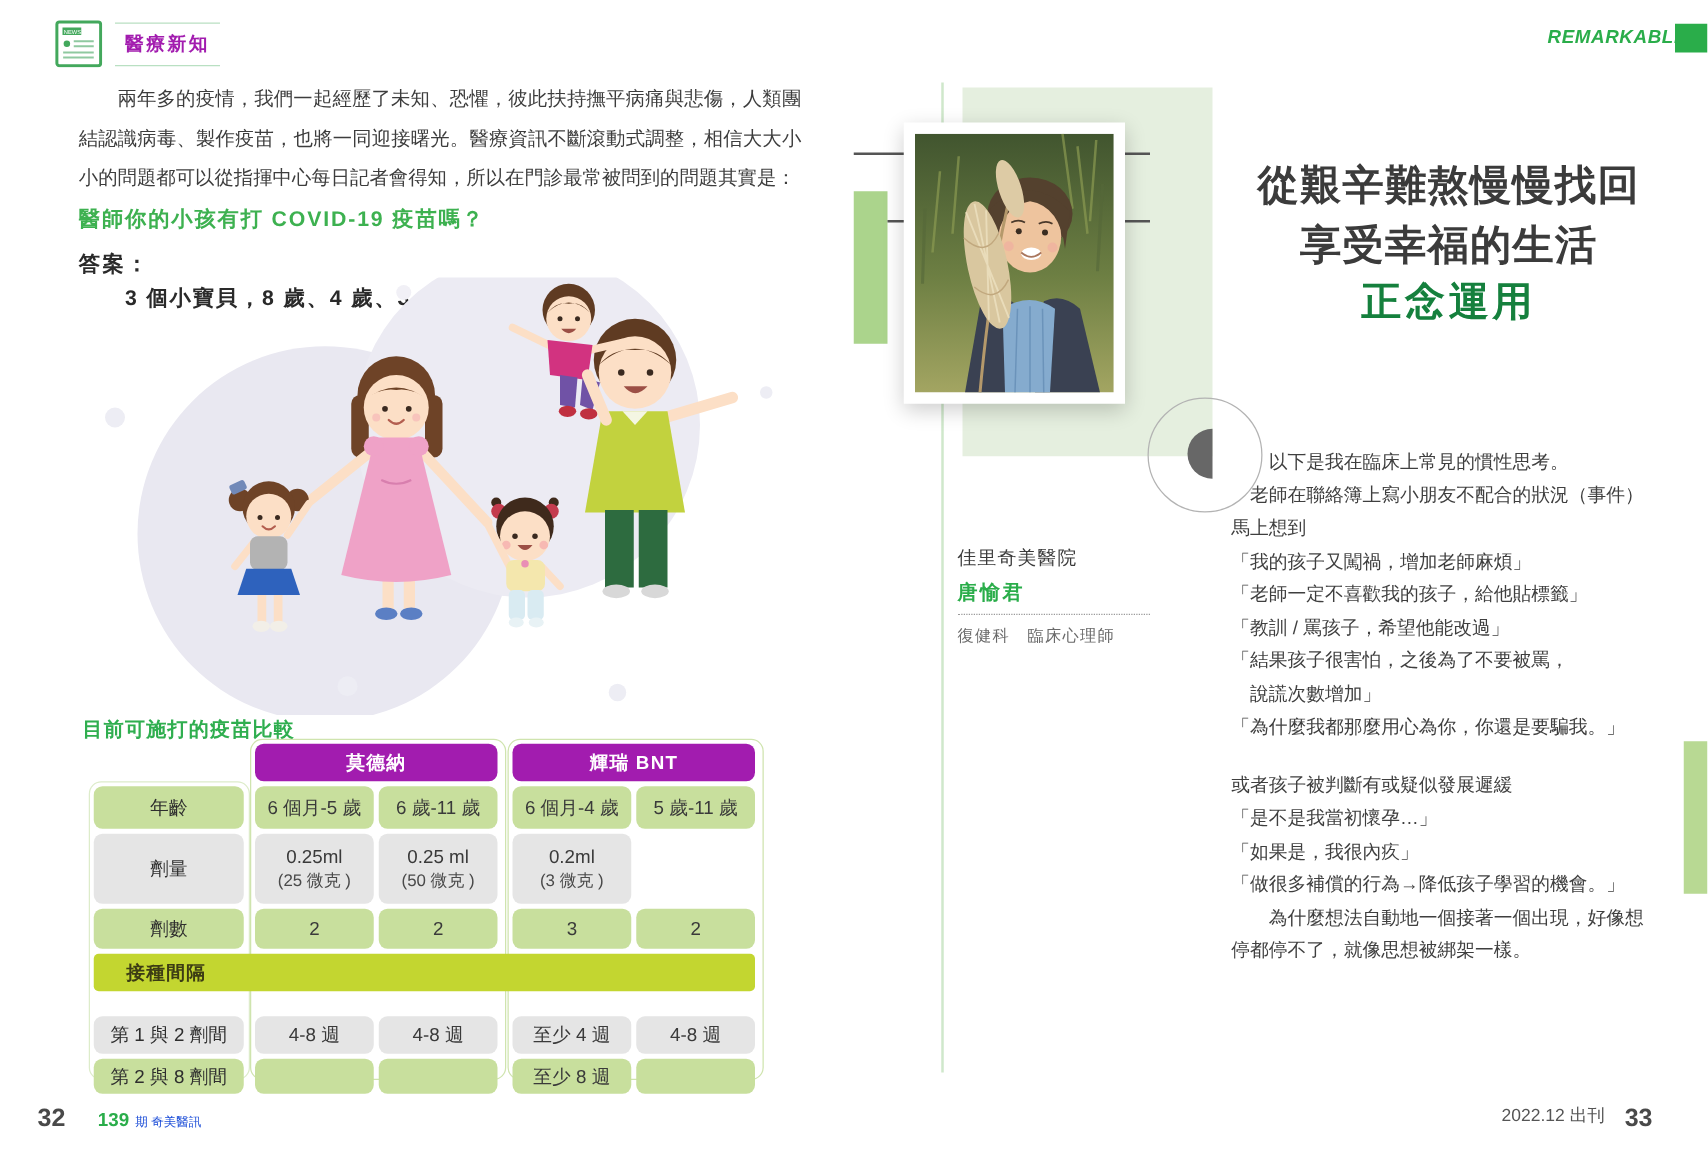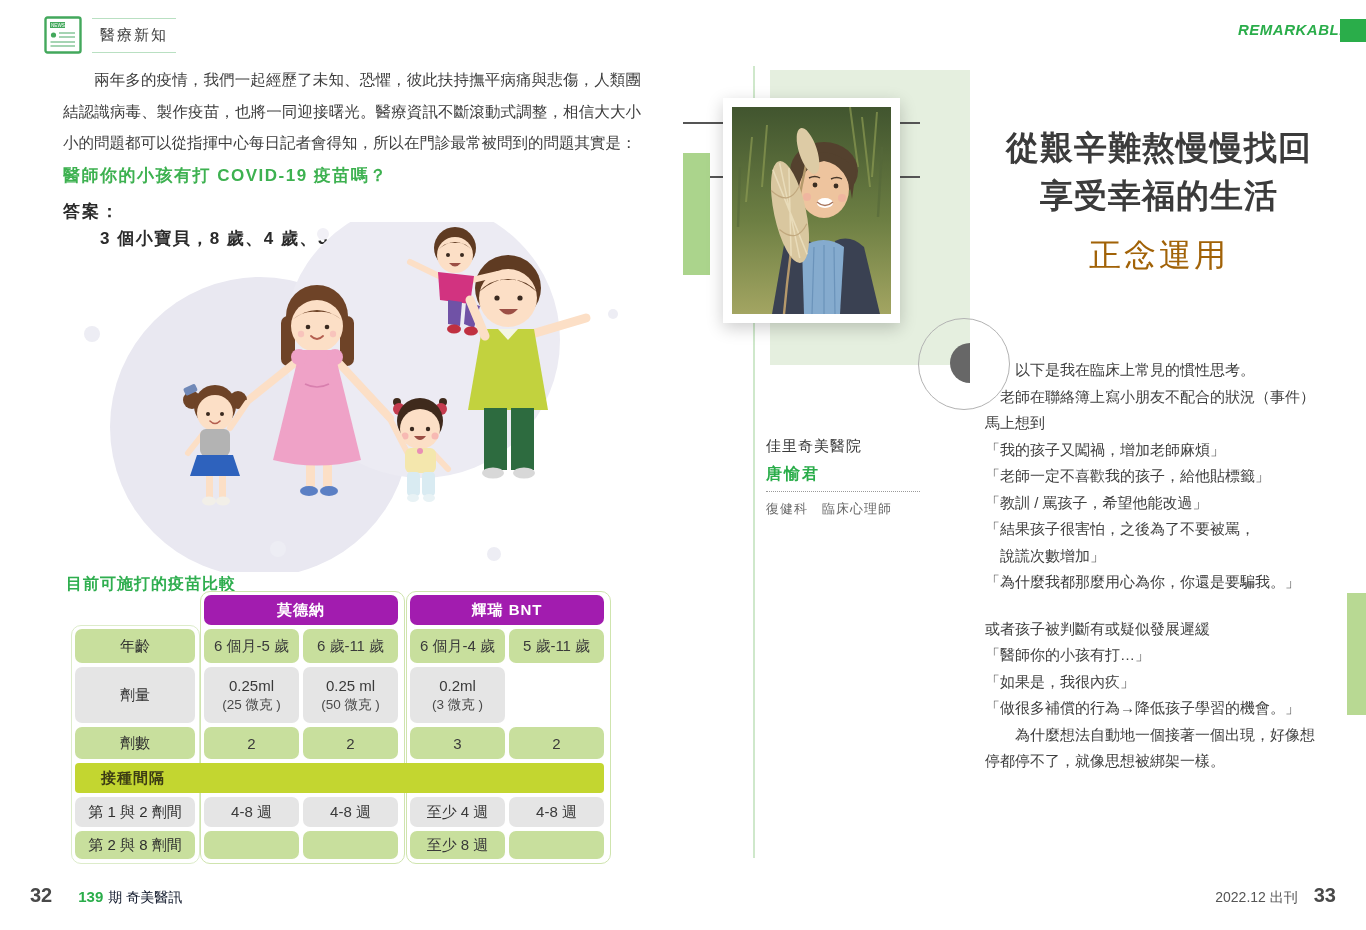--- a/index.html
+++ b/index.html
@@ -5,21 +5,21 @@
   html,body{margin:0;padding:0}
   body{
     width:1366px;height:930px;position:relative;background:#ffffff;overflow:hidden;
     font-family:"Liberation Sans","DejaVu Sans",sans-serif;color:#3c3c3c;
   }
   .abs{position:absolute}
 
   
   .section-tag{left:44px;top:16px;display:flex;align-items:center;gap:10px}
   .tag-label{border-top:1px solid #b9e0c2;border-bottom:1px solid #b9e0c2;
-    padding:7px 8px;font-size:15px;letter-spacing:2px;color:#404040;font-weight:normal}
+    padding:7px 8px;font-size:15px;letter-spacing:2px;color:#a21caf;font-weight:bold}
 
   
   .intro{left:63px;top:64px;width:578px;font-size:15.5px;line-height:31.5px;
     text-align:justify;text-indent:2em;color:#3d3d3d}
   .question{left:63px;top:164px;font-size:17px;font-weight:bold;color:#3db150;letter-spacing:1.5px}
   .ans-label{left:63px;top:200px;font-size:17px;font-weight:bold;color:#2a2a2a;letter-spacing:2px}
   .answer{left:100px;top:227px;font-size:17px;font-weight:bold;color:#2a2a2a;letter-spacing:1.5px}
 
   
   .table-title{left:66px;top:574px;font-size:16px;font-weight:bold;color:#2fae4f;letter-spacing:1px}
@@ -33,21 +33,21 @@
   .hdr{background:#a21caf;color:#fff;font-weight:bold;width:194px;height:30px;font-size:15px;letter-spacing:1px}
   .g1{margin-left:5px}
   .g2{margin-left:8px}
   .med{background:#c8df9d}
   .pale{background:#e5e5e5}
   .h34{height:34px}.h56{height:56px}.h32{height:32px}.h30{height:30px}.h28{height:28px}
   .dose{flex-direction:column;line-height:19px}
   .mcg{font-size:13.5px;color:#4a4a4a}
   .vbanner{width:529px;height:30px;background:#c3d630;border-radius:4px;display:flex;align-items:center;
     padding-left:26px;box-sizing:border-box;font-weight:bold;font-size:15px;color:#3c3c14;
-    position:relative;z-index:2;margin-bottom:4px;letter-spacing:1px}
+    position:relative;z-index:2;margin-bottom:20px;letter-spacing:1px}
   .outl{position:absolute;border:1px solid #cfe4ae;border-radius:10px;z-index:0}
   .o-lbl{left:-4px;top:30px;width:127px;height:237px;border-color:#ddecca}
   .o-g1{left:125px;top:-4px;width:203px;height:271px}
   .o-g2{left:331px;top:-4px;width:203px;height:271px}
 
   
   .vline{left:753px;top:66px;width:2px;height:792px;background:#cfe8cb}
   .palerect{left:770px;top:70px;width:200px;height:295px;background:#e5efdf}
   .greenrect{left:683px;top:153px;width:27px;height:122px;background:#abd48c}
   .hline1{left:683px;top:122px;width:237px;height:2px;background:#555}
@@ -64,32 +64,32 @@
   .hospital{font-size:15px;color:#3a3a3a;letter-spacing:1px}
   .author{font-size:16px;font-weight:bold;color:#2aad4a;margin-top:8px;padding-bottom:6px;
     border-bottom:1px dotted #9a9a9a;width:154px;letter-spacing:2px}
   .role{font-size:13px;color:#6a6a6a;margin-top:8px;letter-spacing:1px}
 
   
   .brand{left:1238px;top:21px;font-style:italic;font-weight:bold;color:#2aad4a;font-size:15px;letter-spacing:.5px}
   .brandblock{left:1340px;top:19px;width:26px;height:23px;background:#2aad4a}
   .title-block{left:975px;top:124px;width:368px;text-align:center;z-index:4}
   .t-line{font-size:33px;font-weight:bold;color:#3b3b3b;line-height:48px;letter-spacing:1px}
-  .subtitle{font-size:32px;font-weight:normal;color:#a16207;margin-top:14px;letter-spacing:3px}
+  .subtitle{font-size:32px;font-weight:bold;color:#15803d;letter-spacing:3px}
   .body-text{left:985px;top:357px;width:365px;z-index:4}
   .bline{font-size:15px;line-height:26.5px;white-space:pre-wrap;color:#3f3f3f}
   .bgap{height:20px}
   .sidetab{left:1347px;top:593px;width:19px;height:122px;background:#b8d993}
 
   
   .f-left{left:30px;top:884px;display:flex;align-items:baseline}
   .f-pn{font-size:20px;font-weight:bold;color:#494949}
   .f-issue-num{margin-left:26px;font-size:15px;font-weight:bold;color:#2aad4a}
-  .f-issue-label{margin-left:5px;font-size:14px;color:#0f172a}
-  .f-right{right:30px;top:884px;display:flex;align-items:flex-end;position:absolute}
+  .f-issue-label{margin-left:5px;font-size:10px;color:#1d4ed8}
+  .f-right{right:44px;top:884px;display:flex;align-items:flex-start;position:absolute}
   .f-date{font-size:14px;color:#555;margin-right:16px}
 </style>
 </head>
 <body>
 
 <div class="abs section-tag">
   <svg width="38" height="38" viewBox="0 0 38 38">
     <rect x="1.5" y="1.5" width="35" height="35" rx="2" fill="#fff" stroke="#43a85c" stroke-width="2.4"></rect>
     <rect x="6" y="6" width="15" height="6" fill="#43a85c"></rect>
     <text x="7" y="11" font-size="4.6" fill="#fff" font-family="Liberation Sans,sans-serif">NEWS</text>
@@ -343,21 +343,21 @@
   <div class="bline">　老師在聯絡簿上寫小朋友不配合的狀況（事件）</div>
   <div class="bline">馬上想到</div>
   <div class="bline">「我的孩子又闖禍，增加老師麻煩」</div>
   <div class="bline">「老師一定不喜歡我的孩子，給他貼標籤」</div>
   <div class="bline">「教訓 / 罵孩子，希望他能改過」</div>
   <div class="bline">「結果孩子很害怕，之後為了不要被罵，</div>
   <div class="bline">　說謊次數增加」</div>
   <div class="bline">「為什麼我都那麼用心為你，你還是要騙我。」</div>
   <div class="bgap"></div>
   <div class="bline">或者孩子被判斷有或疑似發展遲緩</div>
-  <div class="bline">「醫師你的小孩有打…」</div>
+  <div class="bline">「是不是我當初懷孕…」</div>
   <div class="bline">「如果是，我很內疚」</div>
   <div class="bline">「做很多補償的行為→降低孩子學習的機會。」</div>
   <div class="bline">　　為什麼想法自動地一個接著一個出現，好像想</div>
   <div class="bline">停都停不了，就像思想被綁架一樣。</div>
 </div>
 
 <div class="abs sidetab"></div>
 
 <div class="abs f-left">
   <span class="f-pn">32</span>

